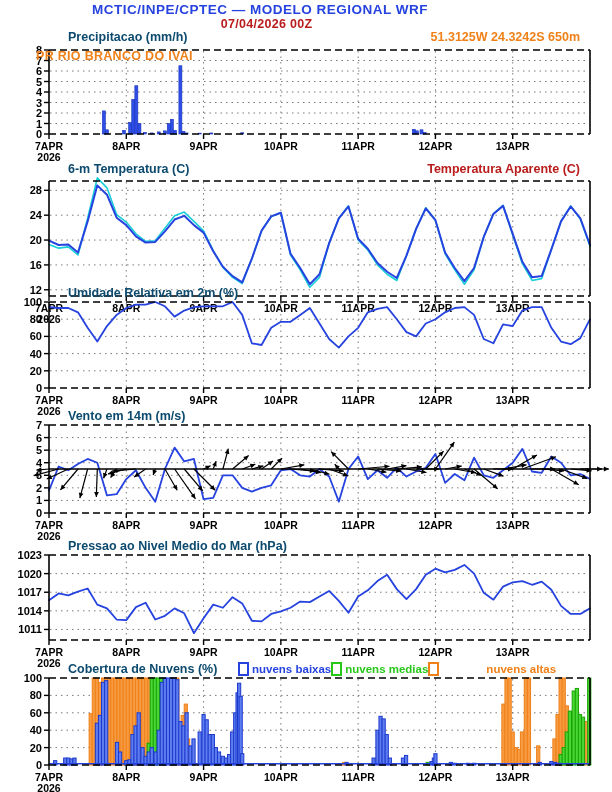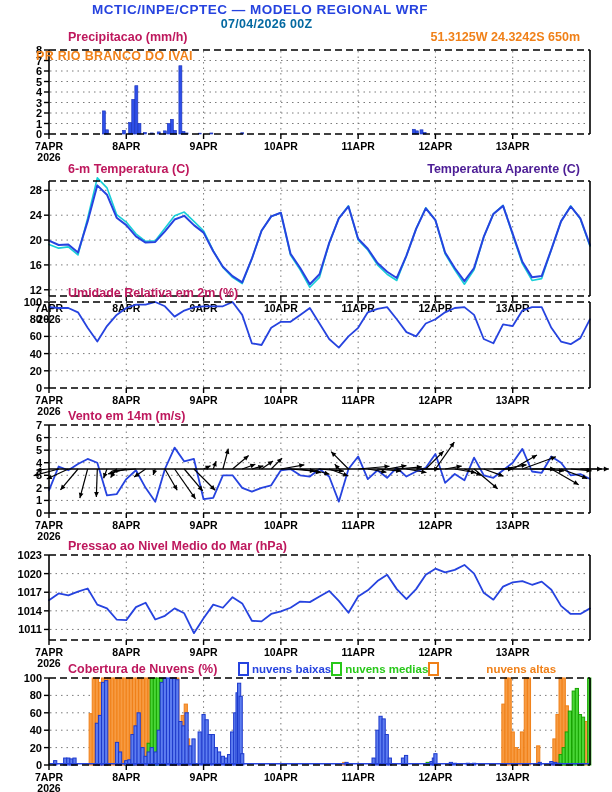--- a/index.html
+++ b/index.html
@@ -4,21 +4,21 @@
 <style>
   html,body{margin:0;padding:0;background:#fff;}
   .page{position:relative;width:612px;height:792px;background:#ffffff;overflow:hidden;
         font-family:"Liberation Sans",sans-serif;font-weight:bold;}
   svg{position:absolute;left:0;top:0;}
   .hdr-title{position:absolute;top:2px;left:0;width:520px;text-align:center;
              font-size:13.5px;letter-spacing:.5px;}
   .hdr-sub{position:absolute;top:17px;left:36px;font-size:12.5px;letter-spacing:.3px;
            display:flex;gap:28px;white-space:nowrap;}
   .chart-head{position:absolute;left:0;width:612px;font-size:12.5px;white-space:nowrap;}
-  .chart-head .t{position:absolute;left:68px;top:0;color:#be185d;text-align:center;}
+  .chart-head .t{position:absolute;left:68px;top:0;color:#0c4a6e;text-align:center;}
   .chart-head .r{position:absolute;right:32px;top:0;padding-left:28px;}
   .cl-legend{position:absolute;left:238px;top:0;display:flex;font-size:11.5px;}
   .cl-item{display:flex;align-items:center;gap:2px;}
   .sq{display:inline-block;width:7px;height:10px;border-style:solid;border-width:2px;
       background:#fff;margin-right:1px;}
 </style>
 </head>
 <body>
 
 <div class="page">
@@ -559,31 +559,31 @@
       <text x="435.42857142857144" y="781" text-anchor="middle" font-size="10.5" font-family="&quot;Liberation Sans&quot;,sans-serif" font-weight="bold" fill="#000000">12APR</text>
       <line x1="512.7142857142858" y1="765" x2="512.7142857142858" y2="770" stroke="#000000" stroke-width="1.4"></line>
       <text x="512.7142857142858" y="781" text-anchor="middle" font-size="10.5" font-family="&quot;Liberation Sans&quot;,sans-serif" font-weight="bold" fill="#000000">13APR</text>
       <text x="49" y="792" text-anchor="middle" font-size="10.5" font-family="&quot;Liberation Sans&quot;,sans-serif" font-weight="bold" fill="#000000">2026</text>
     </svg>
 
   <div class="hdr-title" style="color: rgb(38, 67, 223);">MCTIC/INPE/CPTEC — MODELO REGIONAL WRF</div>
 
   <div class="hdr-sub">
     <span style="color: rgb(240, 128, 24); margin-top: 32px;">PR RIO BRANCO DO IVAI</span>
-    <span style="color: #0369a1;">07/04/2026 00Z</span>
+    <span style="color: #b91c1c;">07/04/2026 00Z</span>
   </div>
 
   <div class="chart-head" style="top:30px">
     <span class="t">Precipitacao (mm/h)</span>
     <span class="r" style="color: rgb(240, 128, 24);">51.3125W 24.3242S 650m</span>
   </div>
 
   <div class="chart-head" style="top:162px">
     <span class="t">6-m Temperatura (C)</span>
-    <span class="r" style="color: #4c1d95;">Temperatura Aparente (C)</span>
+    <span class="r" style="color: #b91c1c;">Temperatura Aparente (C)</span>
   </div>
 
   <div class="chart-head" style="top:286px">
     <span class="t">Umidade Relativa em 2m (%)</span>
   </div>
 
   <div class="chart-head" style="top:409px">
     <span class="t">Vento em 14m (m/s)</span>
   </div>
 

